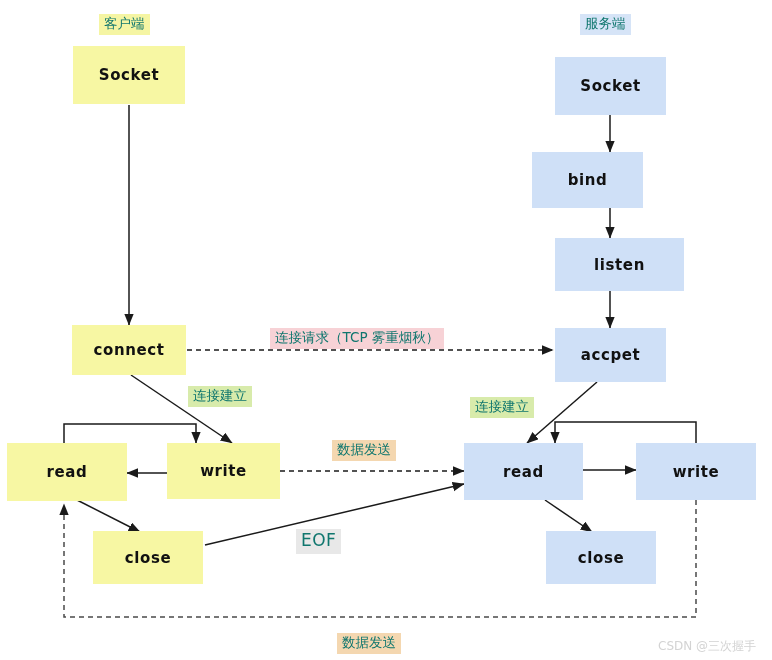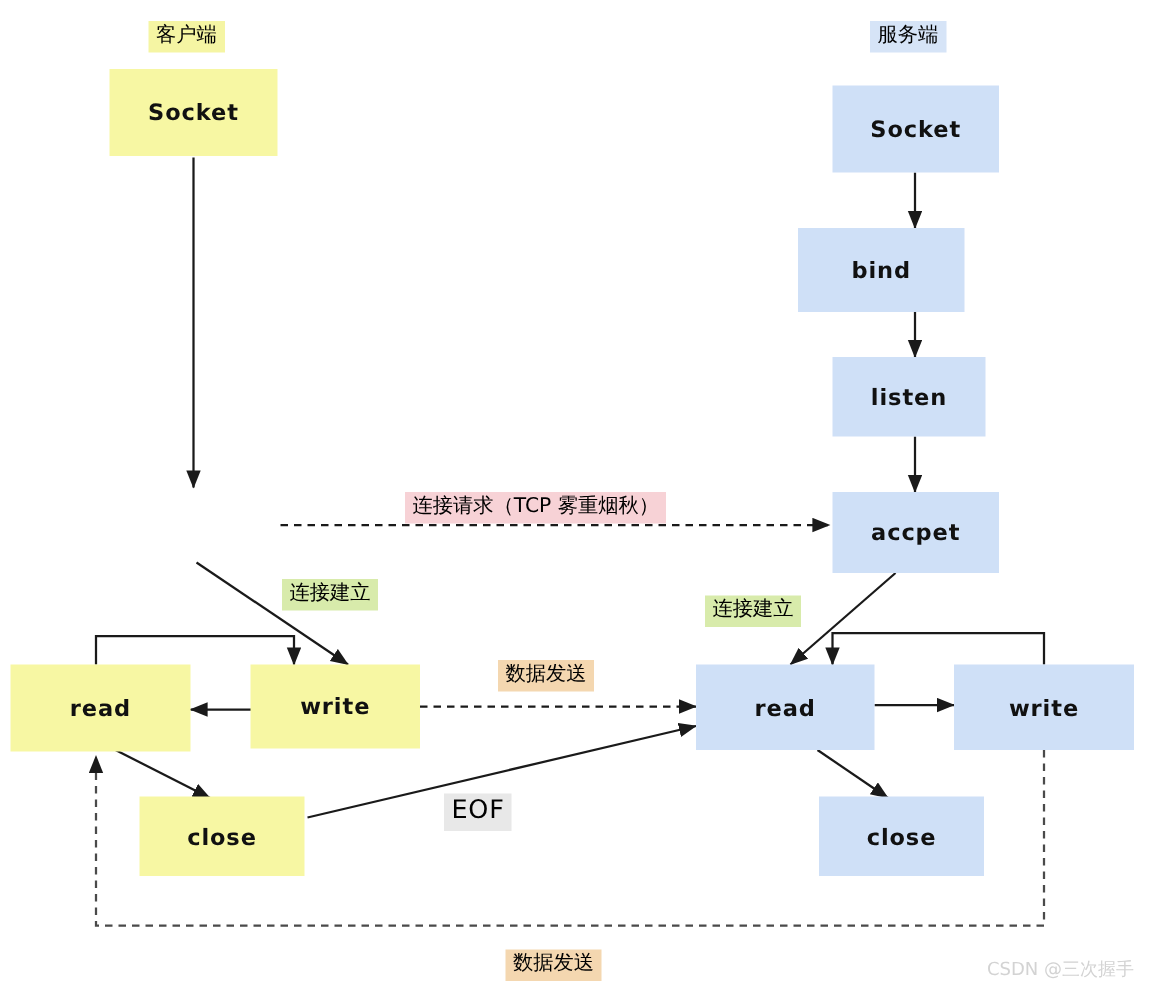--- a/index.html
+++ b/index.html
@@ -40,21 +40,21 @@
   .node.client {
     background: #f7f7a3;
   }
   .node.server {
     background: #cfe0f7;
   }
   .tag {
     position: absolute;
     font-family: "DejaVu Sans", "Liberation Sans", sans-serif;
     font-size: 13.5px;
-    color: #000000;
+    color: #0f766e;
     padding: 2px 5px 3px 5px;
     white-space: nowrap;
     box-sizing: border-box;
     line-height: 1.15;
   }
   .tag.lane-client { background: #f5f5a3; }
   .tag.lane-server { background: #d6e4f7; }
   .tag.pink  { background: #f7d2d6; }
   .tag.green { background: #d8ebab; }
   .tag.tan   { background: #f4d7b0; }
@@ -118,32 +118,33 @@
 
     </g>
   </svg>
 
   <div class="tag lane-client" style="left:99px; top:14px;">客户端</div>
 
   <div class="tag lane-server" style="left:580px; top:14px;">服务端</div>
 
   <div class="node client" style="left:73px; top:46px; width:112px; height:58px;">Socket</div>
 
+  <div class="node client" style="left:72px; top:325px; width:114px; height:50px;">connect</div>
 
   <div class="node client" style="left:7px; top:443px; width:120px; height:58px;">read</div>
 
   <div class="node client" style="left:167px; top:443px; width:113px; height:56px;">write</div>
 
   <div class="node client" style="left:93px; top:531px; width:110px; height:53px;">close</div>
 
   <div class="node server" style="left:555px; top:57px; width:111px; height:58px;">Socket</div>
 
   <div class="node server" style="left:532px; top:152px; width:111px; height:56px;">bind</div>
 
-  <div class="node server" style="left:555px; top:238px; width:102px; height:53px;">listen</div>
+  <div class="node server" style="left:555px; top:238px; width:129px; height:53px;">listen</div>
 
   <div class="node server" style="left:555px; top:328px; width:111px; height:54px;">accpet</div>
 
   <div class="node server" style="left:464px; top:443px; width:119px; height:57px;">read</div>
 
   <div class="node server" style="left:636px; top:443px; width:120px; height:57px;">write</div>
 
   <div class="node server" style="left:546px; top:531px; width:110px; height:53px;">close</div>
 
   <div class="tag pink" style="left:270px; top:328px;">连接请求（TCP 雾重烟秋）</div>

